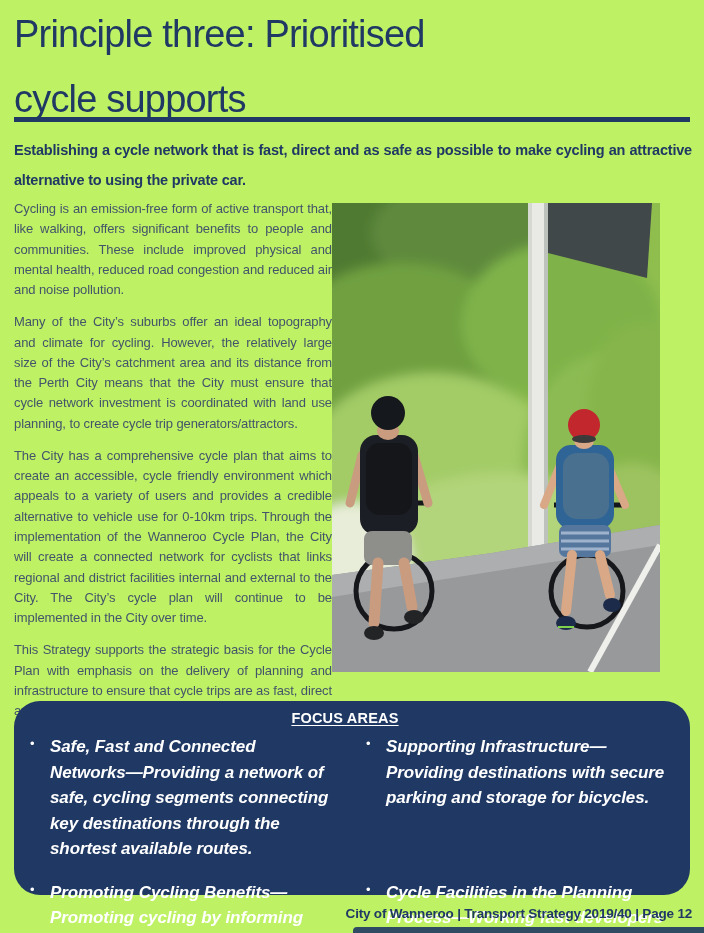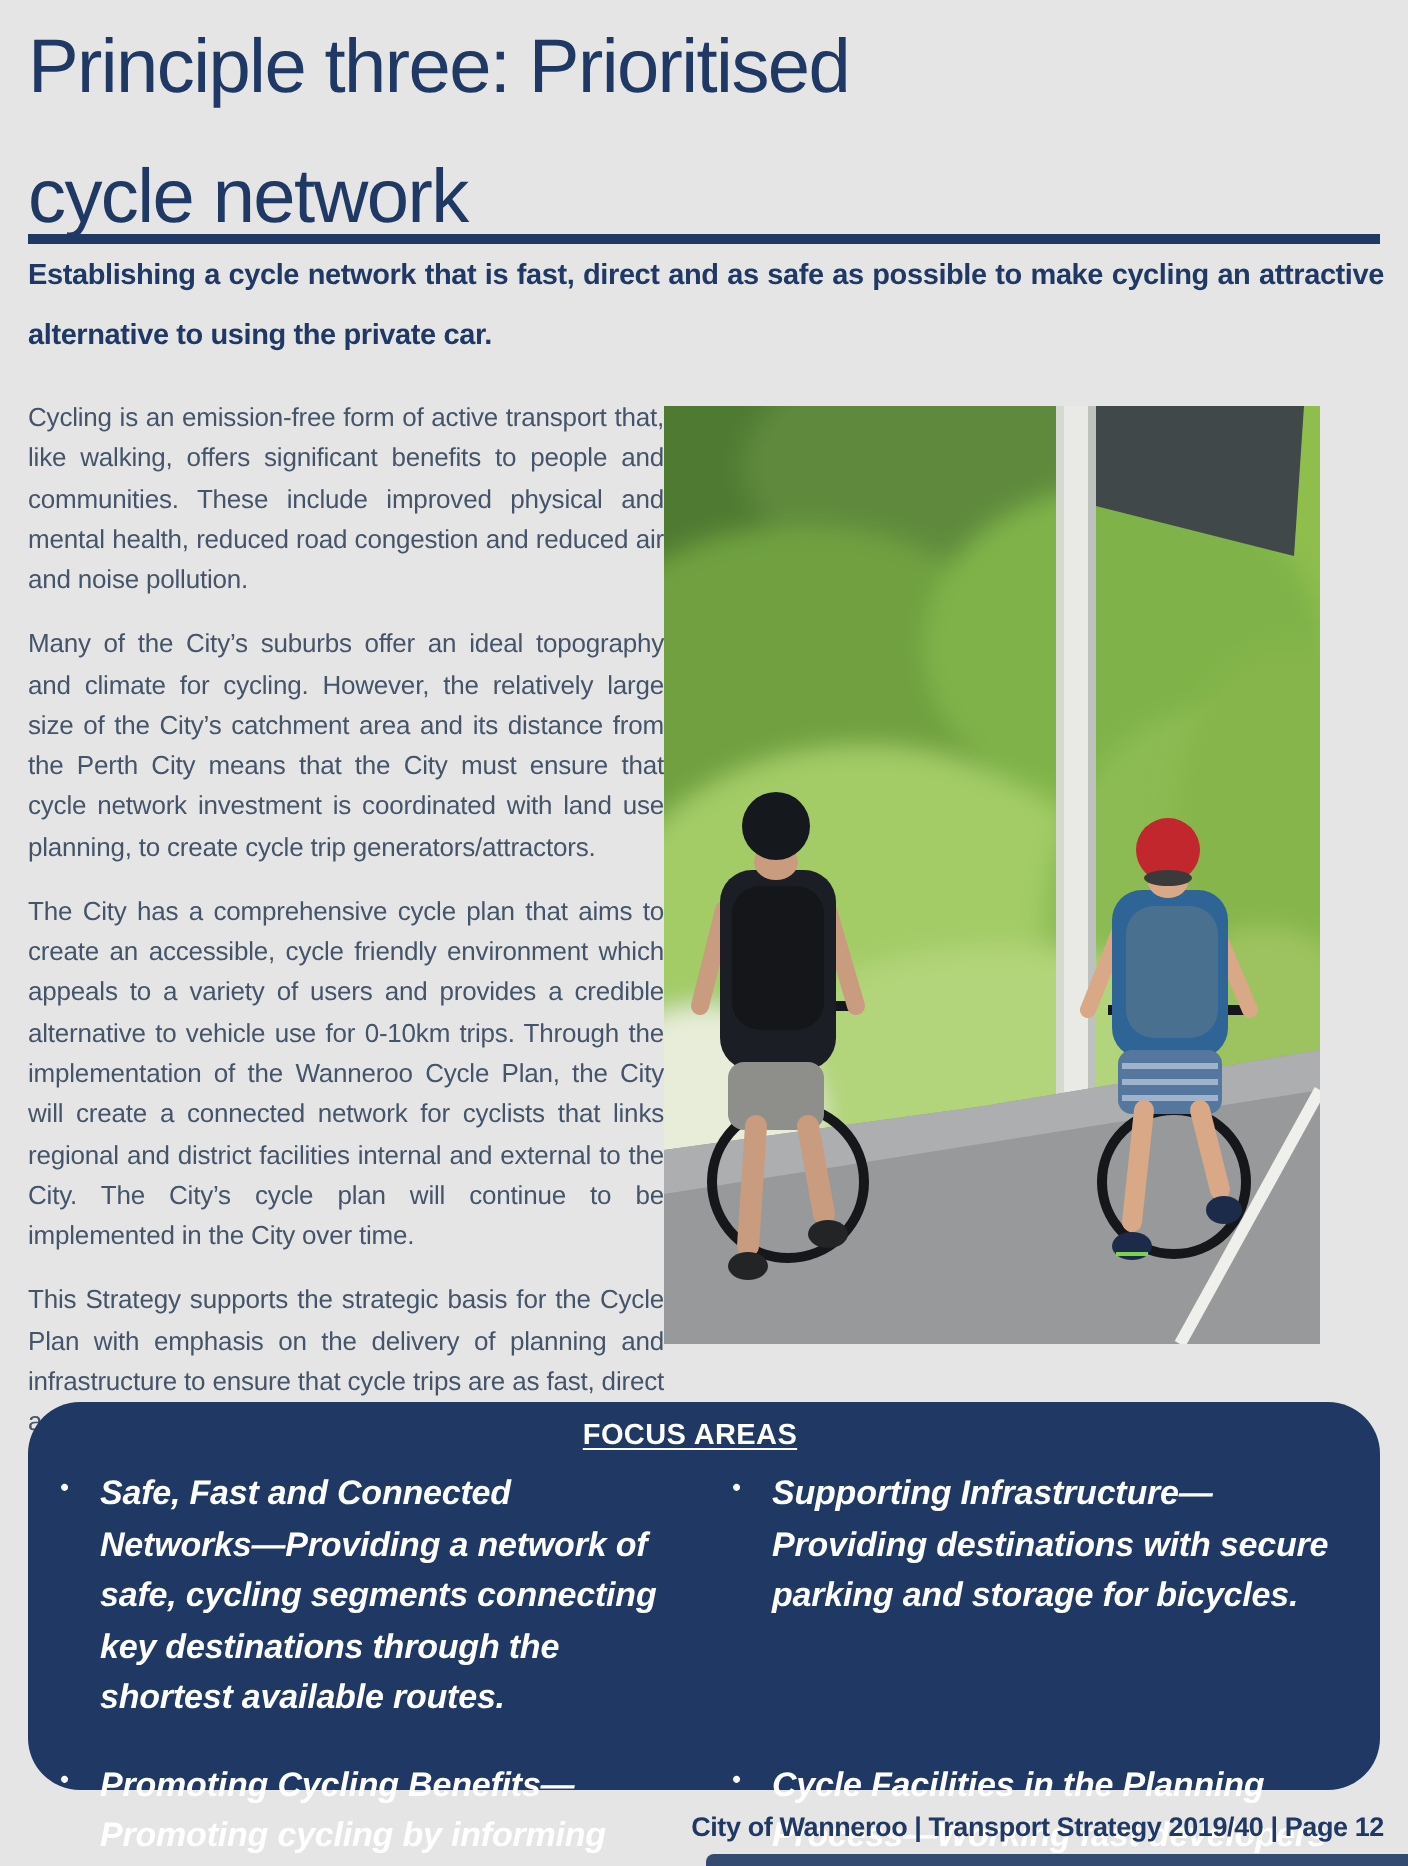--- a/index.html
+++ b/index.html
@@ -2,36 +2,36 @@
 <html><head>
 <meta charset="utf-8">
 <style>
   * { margin: 0; padding: 0; box-sizing: border-box; }
   html, body { background: #ffffff; }
   body {
     font-family: "Liberation Sans", "DejaVu Sans", sans-serif;
     width: 704px; height: 933px; position: relative; overflow: hidden;
     color: #44546A;
   }
-  .page { position: absolute; inset: 0; background: #e5e5e5; }
+  .page { position: absolute; inset: 0; background: #bef264; }
 
   
   .title-block { position: absolute; top: 2px; left: 14px; right: 14px; }
   .title-line {
     font-size: 38px; line-height: 1.72; letter-spacing: -0.8px;
     color: #1F3864; font-weight: 400; white-space: nowrap;
   }
   .title-rule {
     position: absolute; top: 117px; left: 14px; right: 14px;
     height: 5px; background: #1F3864;
   }
 
   
   .intro {
-    position: absolute; top: 124px; left: 14px; right: 12px;
+    position: absolute; top: 136px; left: 14px; right: 12px;
     font-size: 14.5px; font-weight: 700; color: #1F3864;
     line-height: 2.05; text-align: justify; letter-spacing: -0.2px;
   }
 
   
   .main-row { position: absolute; top: 199px; left: 14px; width: 676px; display: flex; }
   .text-col { width: 318px; }
   .text-col p {
     font-size: 13px; line-height: 1.56; text-align: justify;
     color: #44546A; letter-spacing: -0.1px; margin-bottom: 12px;
@@ -74,21 +74,21 @@
     background: #1F3864; border-radius: 4px 0 0 0; opacity: 0.9;
   }
 </style>
 </head>
 <body>
 
 <div class="page">
 
   <div class="title-block">
     <div class="title-line">Principle three: Prioritised</div>
-    <div class="title-line">cycle network</div>
+    <div class="title-line">cycle supports</div>
   </div>
   <div class="title-rule"></div>
 
   <p class="intro">Establishing a cycle network that is fast, direct and as safe as possible to make cycling an attractive alternative to using the private car.</p>
 
   <div class="main-row">
     <div class="text-col">
       <p>Cycling is an emission-free form of active transport that, like walking, offers significant benefits to people and communities. These include improved physical and mental health, reduced road congestion and reduced air and noise pollution.</p>
       <p>Many of the City’s suburbs offer an ideal topography and climate for cycling. However, the relatively large size of the City’s catchment area and its distance from the Perth City means that the City must ensure that cycle network investment is coordinated with land use planning, to create cycle trip generators/attractors.</p>
       <p>The City has a comprehensive cycle plan that aims to create an accessible, cycle friendly environment which appeals to a variety of users and provides a credible alternative to vehicle use for 0-10km trips. Through the implementation of the Wanneroo Cycle Plan, the City will create a connected network for cyclists that links regional and district facilities internal and external to the City. The City’s cycle plan will continue to be implemented in the City over time.</p>

